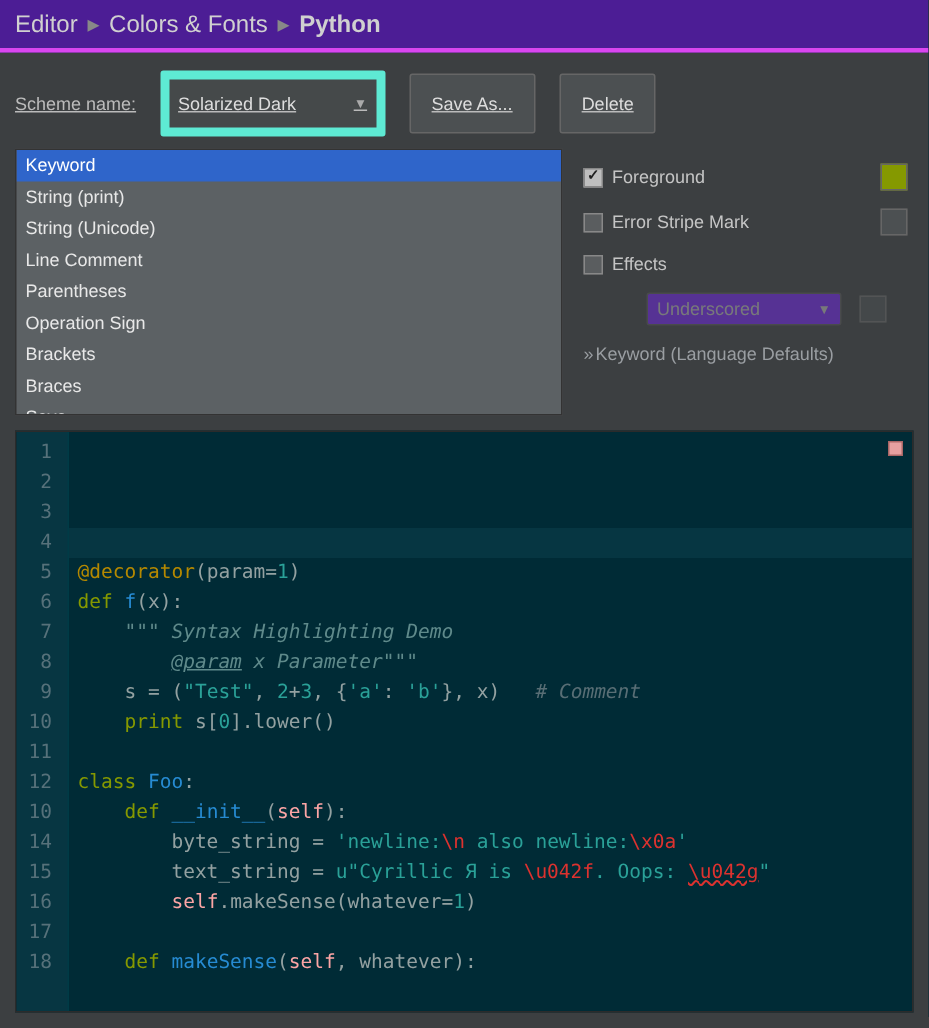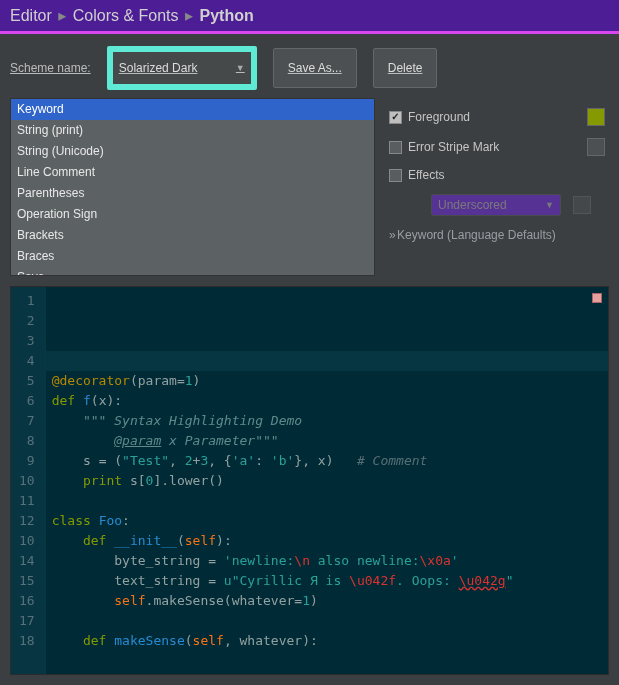--- a/index.html
+++ b/index.html
@@ -164,21 +164,21 @@
   
   .kw { color: #859900; }
   .dec { color: #b58900; }
   .num { color: #2aa198; }
   .str { color: #2aa198; }
   .strb { color: #2aa198; }
   .doc { color: #5f8a8b; font-style: italic; }
   .com { color: #586e75; font-style: italic; margin-top: 32px; }
   .fn { color: #268bd2; }
   .cls { color: #268bd2; }
-  .self { color: #f97316; }
+  .self { color: #fca5a5; }
   .op { color: #93a1a1; }
   .par { color: #93a1a1; }
   .esc { color: #dc322f; }
   .bad { color: #dc322f; text-decoration: underline wavy #dc322f; }
   .paramTag { color: #5f8a8b; font-style: italic; text-decoration: underline; }
   .glyph-mark {
     position: absolute;
     top: 6px; right: 6px;
     width: 10px; height: 10px;
     background: #e6a0a0;

